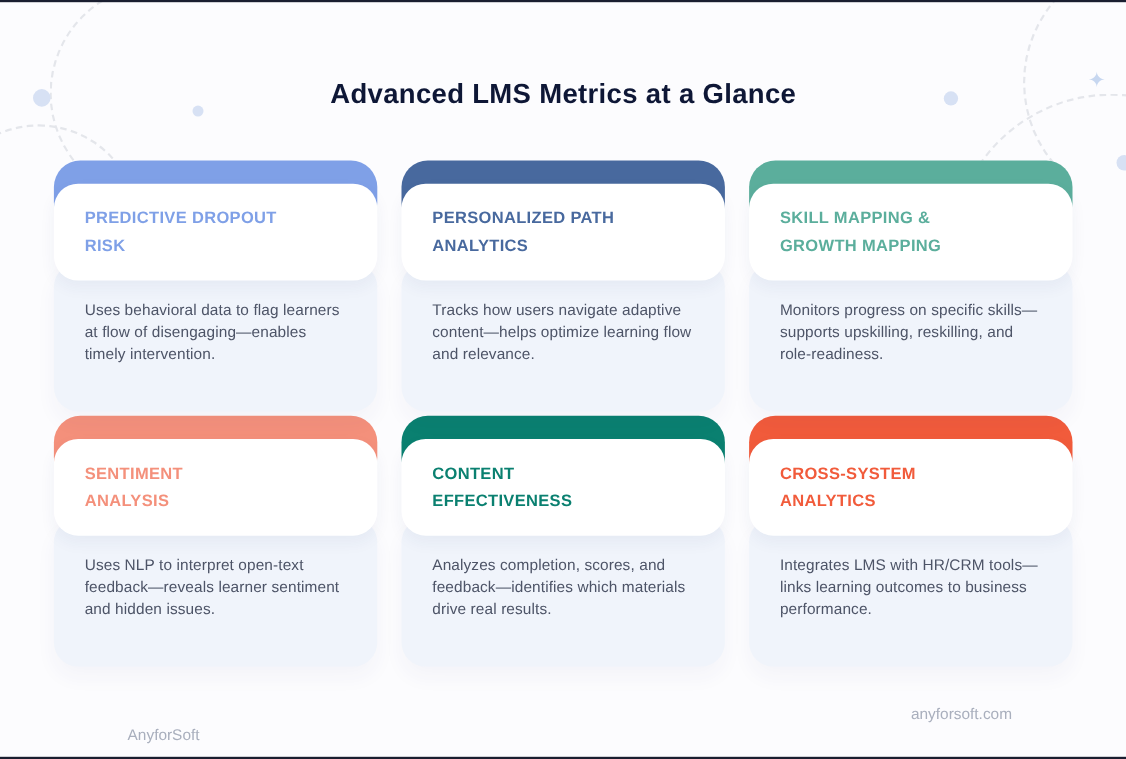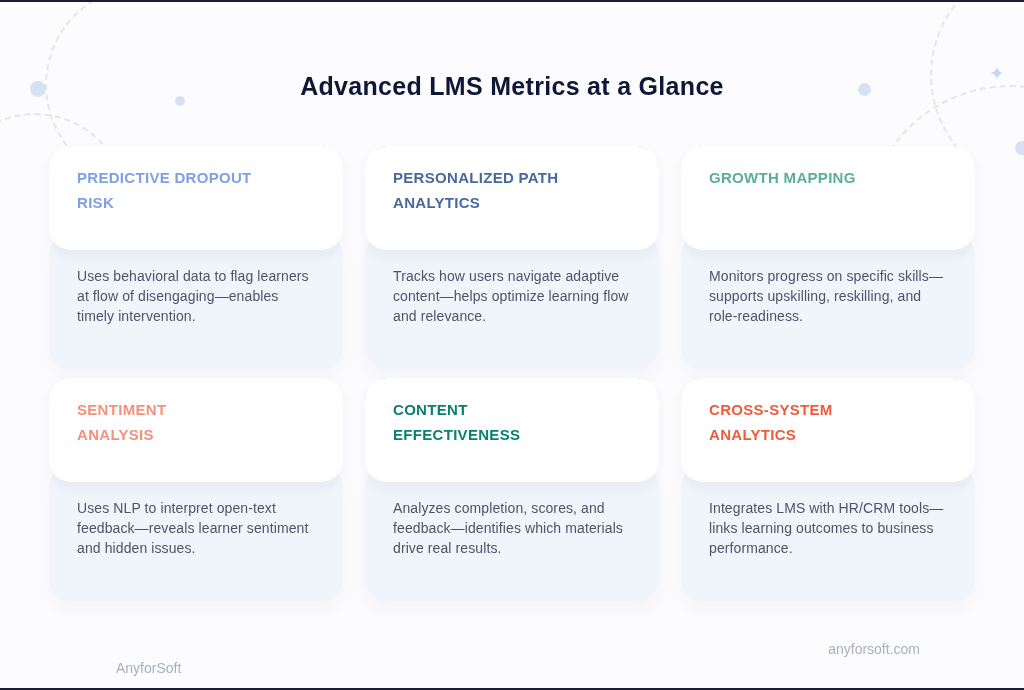--- a/index.html
+++ b/index.html
@@ -33,21 +33,21 @@
   .cards{
     position:absolute;left:49px;top:146px;width:926px;z-index:10;
     display:grid;grid-template-columns:repeat(3,1fr);column-gap:22px;row-gap:22px;
   }
   .card{position:relative;height:210px;}
   .card-accent{
     position:absolute;top:0;left:0;right:0;height:62px;
     border-radius:24px;background:var(--accent,#888);
   }
   .card-head{
-    position:relative;z-index:2;margin-top:0;height:104px;
+    position:relative;z-index:2;margin-top:21px;height:88px;
     background:#fff;border-radius:22px;padding:19px 28px 0 28px;
     box-shadow:0 6px 14px rgba(40,60,120,.05);
   }
   .card-title{
     font-size:15px;font-weight:700;letter-spacing:.3px;line-height:25px;
     color:var(--accent,#444);
   }
   .card-body{
     position:relative;z-index:1;margin-top:-16px;height:135px;
     background:var(--panel);border-radius:22px;padding:32px 28px 0 28px;
@@ -115,20 +115,21 @@
     </div>
     <div class="card-body">
       <div class="card-desc">Tracks how users navigate adaptive content—helps optimize learning flow and relevance.</div>
     </div>
   </div>
 
   <div class="card" style="--accent: #5BAE9C;">
     <div class="card-accent"></div>
     <div class="card-head">
       <div class="card-title">
+        <div>SKILL MAPPING &amp;</div>
         <div>GROWTH MAPPING</div>
       </div>
     </div>
     <div class="card-body">
       <div class="card-desc">Monitors progress on specific skills—supports upskilling, reskilling, and role-readiness.</div>
     </div>
   </div>
 
   <div class="card" style="--accent: #F4907B;">
     <div class="card-accent"></div>

